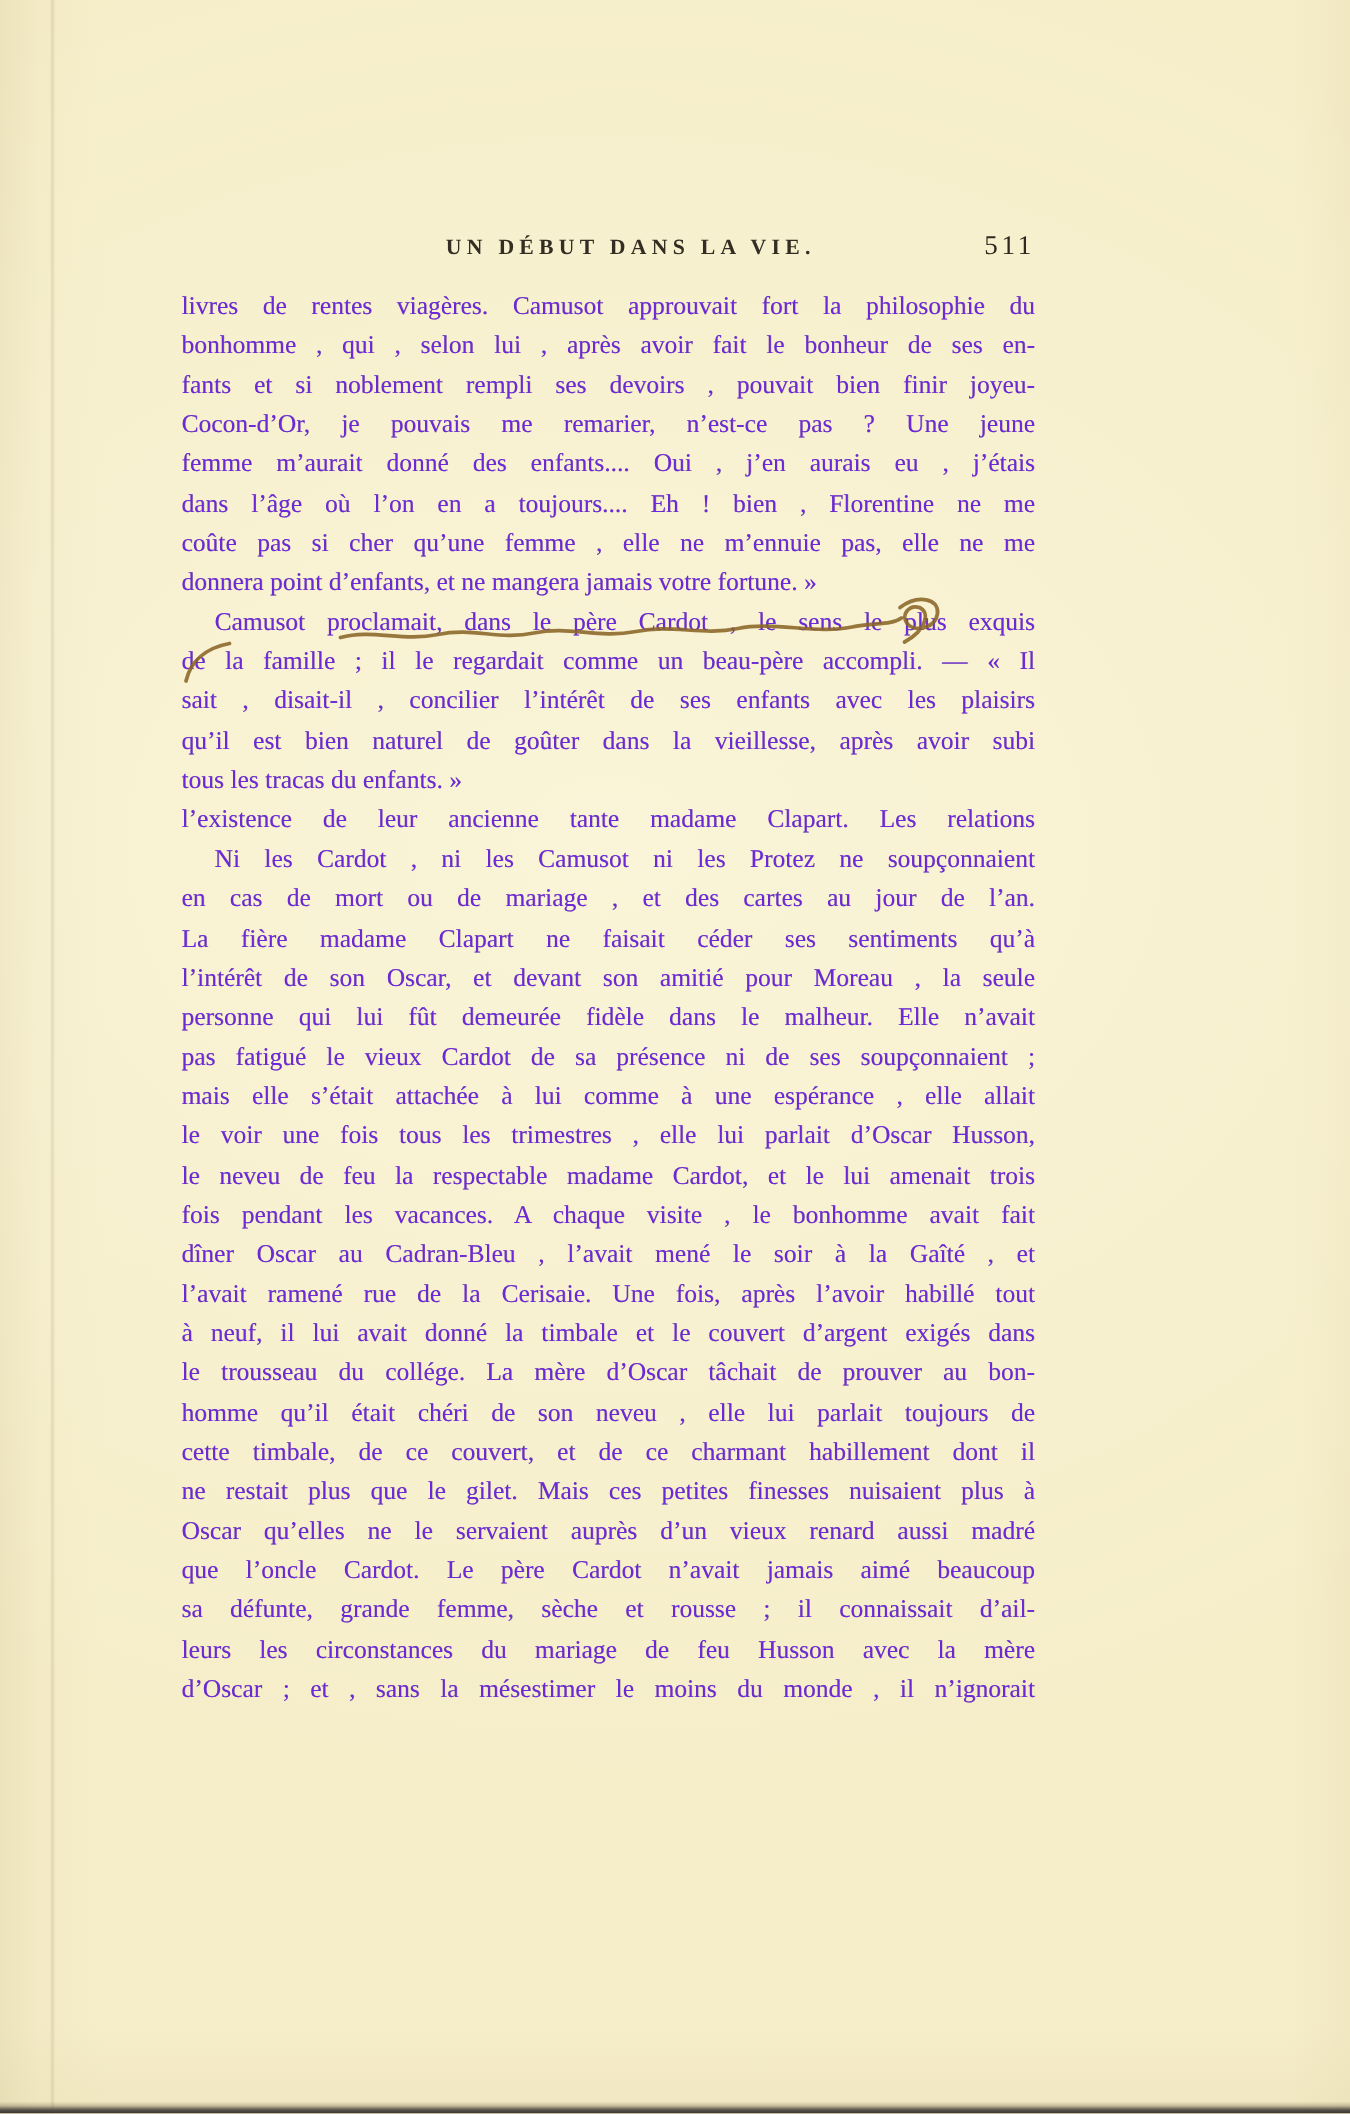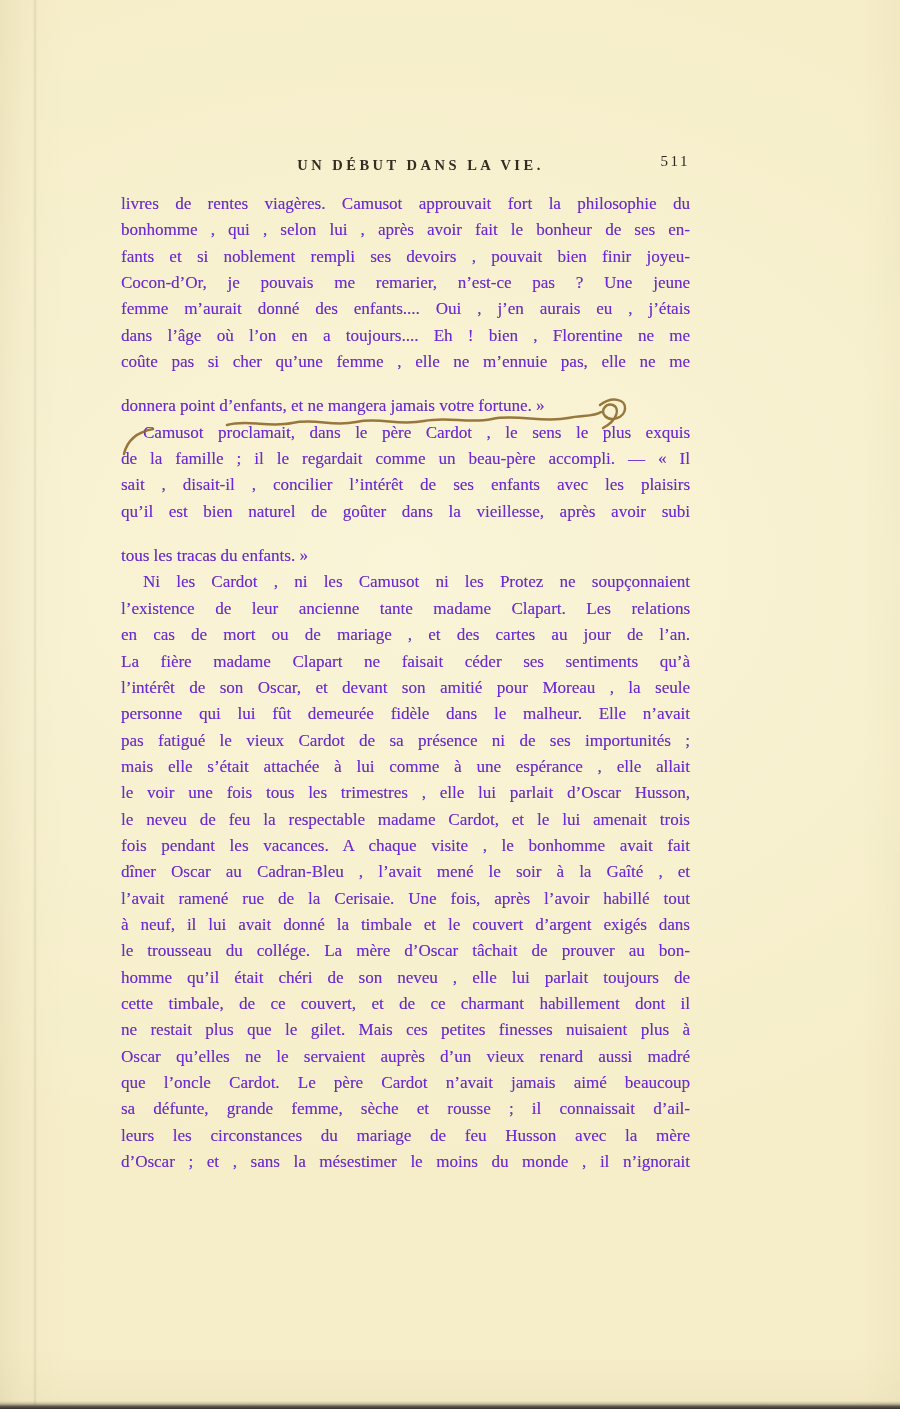--- a/index.html
+++ b/index.html
@@ -33,30 +33,30 @@
   .running-title {
     position:absolute; left:50%; top:4px;
     transform:translateX(-50%); margin-left:15px;
     font-size:14.5px; font-weight:bold;
     letter-spacing:3.5px; color:#332d23;
     white-space:nowrap;
     font-family:Liberation Serif, serif;
   }
   .page-number {
     position:absolute; right:0; top:0;
-    font-size:15px; letter-spacing:2.5px; color:#2e2820;
+    font-size:18px; letter-spacing:2.5px; color:#2e2820;
   }
   .text-block {
     position:absolute; left:121px; top:191px; width:569px;
     font-size:17px; line-height:26.35px;
     color:#6d28d9;
     text-shadow:0.25px 0.25px 0 rgba(43,38,31,0.35);
   }
   .line { text-align:justify; text-align-last:justify; white-space:normal; }
-  .line.end { text-align-last:left;margin-top:18px; }
+  .line.end { text-align-last:left; }
   .line.indent { text-indent:22px; }
   .annotation-layer {
     position:absolute; inset:0;
     pointer-events:none;
   }
   .annotation-layer path {
     fill:none;
     stroke-width:2.5;
     stroke-linecap:round;
     opacity:0.88;
@@ -81,27 +81,27 @@
   <div class="line">Cocon-d’Or, je pouvais me remarier, n’est-ce pas ? Une jeune</div>
   <div class="line">femme m’aurait donné des enfants.... Oui , j’en aurais eu , j’étais</div>
   <div class="line">dans l’âge où l’on en a toujours.... Eh ! bien , Florentine ne me</div>
   <div class="line">coûte pas si cher qu’une femme , elle ne m’ennuie pas, elle ne me</div>
   <div class="line end">donnera point d’enfants, et ne mangera jamais votre fortune. »</div>
   <div class="line indent">Camusot proclamait, dans le père Cardot , le sens le plus exquis</div>
   <div class="line">de la famille ; il le regardait comme un beau-père accompli. — « Il</div>
   <div class="line">sait , disait-il , concilier l’intérêt de ses enfants avec les plaisirs</div>
   <div class="line">qu’il est bien naturel de goûter dans la vieillesse, après avoir subi</div>
   <div class="line end">tous les tracas du enfants. »</div>
+  <div class="line">l’existence de leur ancienne tante madame Clapart. Les relations</div>
   <div class="line indent">Ni les Cardot , ni les Camusot ni les Protez ne soupçonnaient</div>
-  <div class="line">l’existence de leur ancienne tante madame Clapart. Les relations</div>
   <div class="line">en cas de mort ou de mariage , et des cartes au jour de l’an.</div>
   <div class="line">La fière madame Clapart ne faisait céder ses sentiments qu’à</div>
   <div class="line">l’intérêt de son Oscar, et devant son amitié pour Moreau , la seule</div>
   <div class="line">personne qui lui fût demeurée fidèle dans le malheur. Elle n’avait</div>
-  <div class="line">pas fatigué le vieux Cardot de sa présence ni de ses importunités ;</div>
+  <div class="line">pas fatigué le vieux Cardot de sa présence ni de ses soupçonnaient ;</div>
   <div class="line">mais elle s’était attachée à lui comme à une espérance , elle allait</div>
   <div class="line">le voir une fois tous les trimestres , elle lui parlait d’Oscar Husson,</div>
   <div class="line">le neveu de feu la respectable madame Cardot, et le lui amenait trois</div>
   <div class="line">fois pendant les vacances. A chaque visite , le bonhomme avait fait</div>
   <div class="line">dîner Oscar au Cadran-Bleu , l’avait mené le soir à la Gaîté , et</div>
   <div class="line">l’avait ramené rue de la Cerisaie. Une fois, après l’avoir habillé tout</div>
   <div class="line">à neuf, il lui avait donné la timbale et le couvert d’argent exigés dans</div>
   <div class="line">le trousseau du collége. La mère d’Oscar tâchait de prouver au bon-</div>
   <div class="line">homme qu’il était chéri de son neveu , elle lui parlait toujours de</div>
   <div class="line">cette timbale, de ce couvert, et de ce charmant habillement dont il</div>

